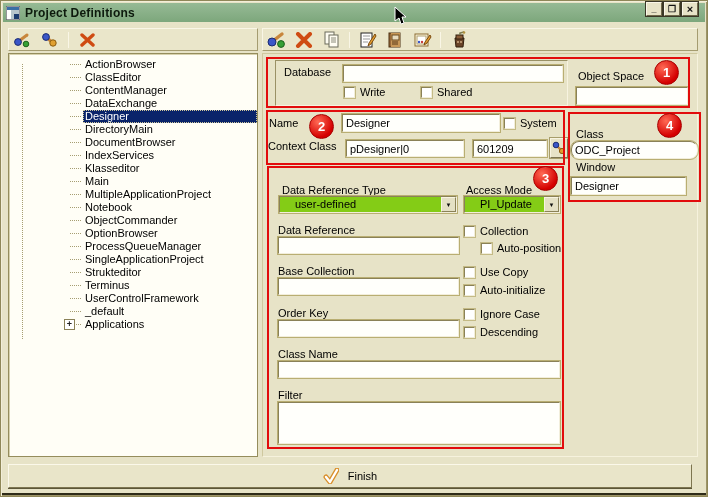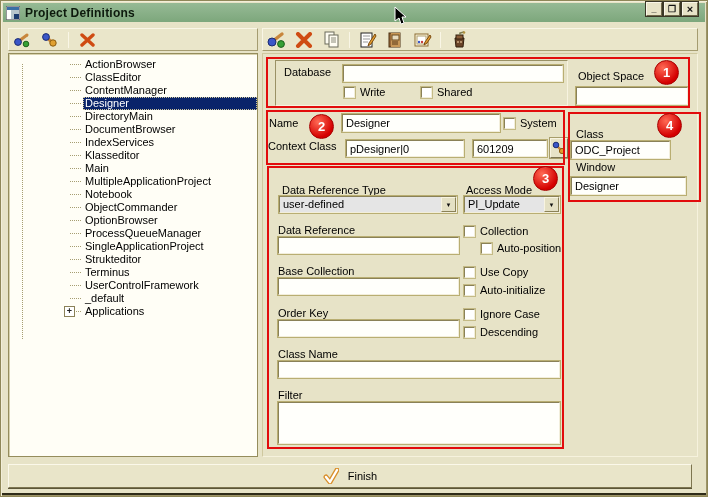--- a/index.html
+++ b/index.html
@@ -31,21 +31,21 @@
     font-size:9px;line-height:9px;text-align:center;color:#222;font-weight:bold;}
   .rpanel{position:absolute;left:262px;top:53px;width:436px;height:404px;background:#e7e3c7;
     border:1px solid;border-color:#cfc89f #f6f2dd #f6f2dd #cfc89f;}
   .lbl{position:absolute;font-size:11px;color:#000;white-space:nowrap;}
   .inp{position:absolute;background:#fffffb;border:1px solid;border-color:#8a8157 #f2eedb #f2eedb #8a8157;
     outline:1px solid #b9ae72;font-size:11px;padding:1px 3px;color:#000;}
   textarea.inp{resize:none;}
   .groupbox{position:absolute;border:1px solid;border-color:#9a9165 #f7f3e0 #f7f3e0 #9a9165;}
   .cbrow{position:absolute;display:flex;align-items:center;gap:5px;font-size:11px;color:#000;}
   .cb{width:11px;height:11px;background:#fff;border:1px solid;border-color:#8a8157 #f2eedb #f2eedb #8a8157;outline:1px solid #c4ba85;}
-  .dd{position:absolute;background:#e5e5e5;border:1px solid;border-color:#8a8157 #f2eedb #f2eedb #8a8157;outline:1px solid #b9ae72;}
+  .dd{position:absolute;background:#84cc16;border:1px solid;border-color:#8a8157 #f2eedb #f2eedb #8a8157;outline:1px solid #b9ae72;padding-left:12px;}
   .dd-val{font-size:11px;padding:1px 18px 1px 3px;line-height:13px;color:#000;}
   .dd-btn{position:absolute;right:0;top:0;bottom:0;width:15px;background:#e4e0c4;
     border:1px solid;border-color:#f8f4e1 #8a8157 #8a8157 #f8f4e1;display:flex;align-items:center;justify-content:center;
     font-size:6px;color:#111;}
   .molebtn{position:absolute;background:#e7e3c7;border:1px solid;border-color:#f8f4e1 #7d7550 #7d7550 #f8f4e1;
     box-shadow:0 0 0 1px #a79d6b;display:flex;align-items:center;justify-content:center;}
   .redrect{position:absolute;border:2px solid #e20c0c;pointer-events:none;z-index:40;}
   .badge{position:absolute;width:25px;height:25px;border-radius:50%;z-index:41;pointer-events:none;
     background:radial-gradient(circle at 35% 30%,#ff6a55,#d40000 70%);border:1px solid #a80000;
     color:#fff;font-weight:bold;font-size:13px;display:flex;align-items:center;justify-content:center;}
@@ -165,20 +165,23 @@
       <div class="tree-vline"></div>
       <div class="tree-item">
           <span class="tree-label">ActionBrowser</span>
         </div>
       <div class="tree-item">
           <span class="tree-label">ClassEditor</span>
         </div>
       <div class="tree-item">
           <span class="tree-label">ContentManager</span>
         </div>
+      <div class="tree-item">
+          <span class="tree-label">DataExchange</span>
+        </div>
       <div class="tree-item selected">
           <span class="tree-label">Designer</span>
         </div>
       <div class="tree-item">
           <span class="tree-label">DirectoryMain</span>
         </div>
       <div class="tree-item">
           <span class="tree-label">DocumentBrowser</span>
         </div>
       <div class="tree-item">
@@ -304,21 +307,21 @@
       <span>Descending</span>
     </div>
 
     <span class="lbl" style="left:15px;top:294px;">Class Name</span>
     <input class="inp" style="left: 15px; top: 307px; width: 282px; height: 17px;" value="">
 
     <span class="lbl" style="left:15px;top:335px;">Filter</span>
     <textarea class="inp" style="left: 15px; top: 348px; width: 282px; height: 42px;"></textarea>
 
     <span class="lbl" style="left:313px;top:74px;">Class</span>
-    <input class="inp" style="left: 308px; top: 87px; width: 99px; height: 18px;" value="ODC_Project">
+    <input class="inp" style="left: 308px; top: 87px; width: 127px; height: 18px; border-radius: 8px;" value="ODC_Project">
     <span class="lbl" style="left:313px;top:107px;">Window</span>
     <input class="inp" style="left: 308px; top: 123px; width: 115px; height: 18px;" value="Designer">
   </div>
 
   <div class="redrect" style="left:266px;top:57px;width:424px;height:51px;"></div>
   <div class="redrect" style="left:266px;top:110px;width:299px;height:55px;"></div>
   <div class="redrect" style="left:267px;top:166px;width:297px;height:283px;"></div>
   <div class="redrect" style="left:568px;top:112px;width:133px;height:90px;"></div>
   <div class="badge" style="left:654px;top:60px;">1</div>
   <div class="badge" style="left:309px;top:114px;">2</div>

